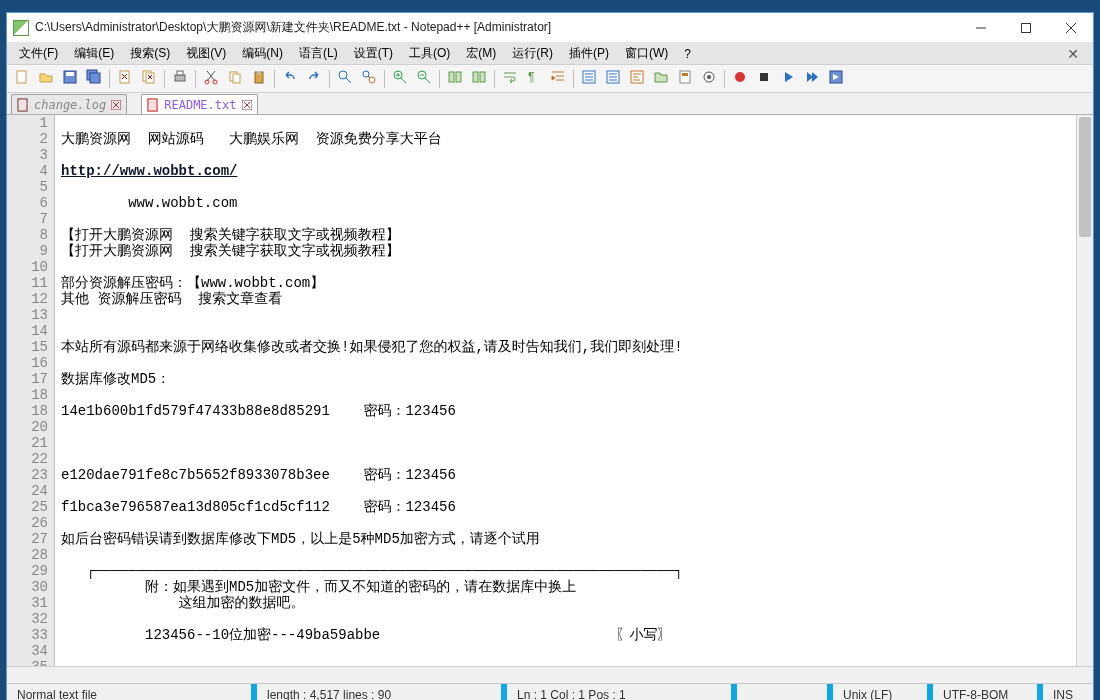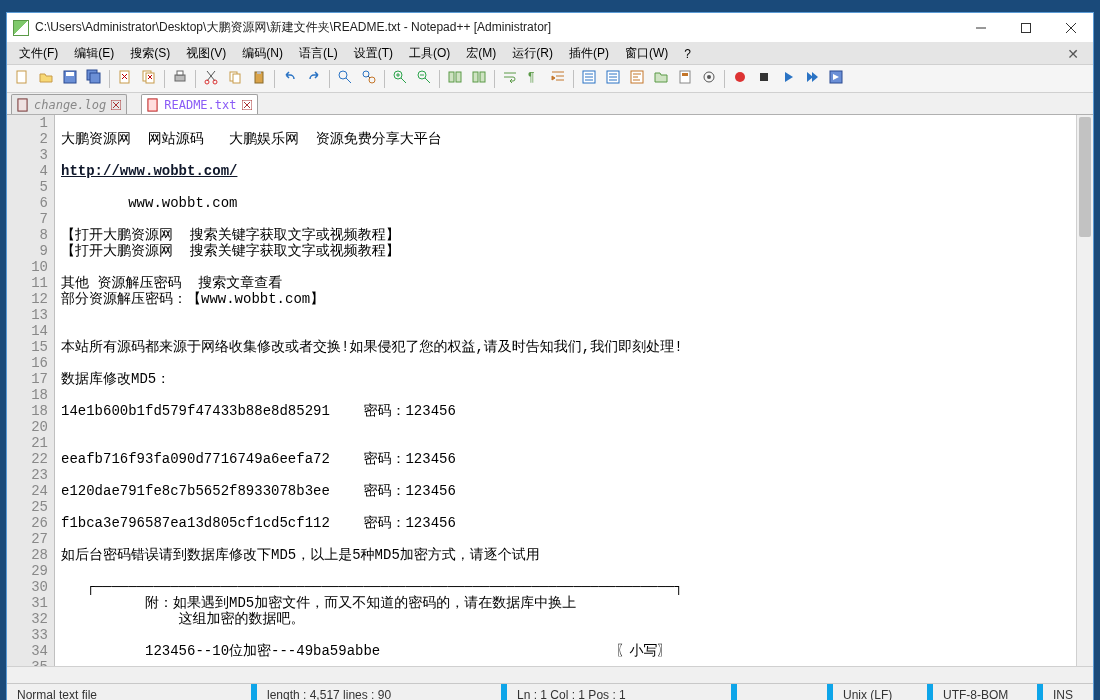--- a/index.html
+++ b/index.html
@@ -491,32 +491,31 @@
         <div class="line"></div>
         <div class="line">大鹏资源网  网站源码   大鹏娱乐网  资源免费分享大平台</div>
         <div class="line"></div>
         <div class="line"><a href="#">http://www.wobbt.com/</a></div>
         <div class="line"></div>
         <div class="line">        www.wobbt.com</div>
         <div class="line"></div>
         <div class="line">【打开大鹏资源网  搜索关键字获取文字或视频教程】</div>
         <div class="line">【打开大鹏资源网  搜索关键字获取文字或视频教程】</div>
         <div class="line"></div>
+        <div class="line">部分资源解压密码：【www.wobbt.com】</div>
         <div class="line">其他 资源解压密码  搜索文章查看</div>
-        <div class="line">部分资源解压密码：【www.wobbt.com】</div>
         <div class="line"></div>
         <div class="line"></div>
         <div class="line">本站所有源码都来源于网络收集修改或者交换!如果侵犯了您的权益,请及时告知我们,我们即刻处理!</div>
         <div class="line"></div>
         <div class="line">数据库修改MD5：</div>
         <div class="line"></div>
         <div class="line">14e1b600b1fd579f47433b88e8d85291    密码：123456</div>
         <div class="line"></div>
         <div class="line"></div>
-        <div class="line">eeafb716f93fa090d7716749a6eefa72    密码：123456</div>
         <div class="line"></div>
         <div class="line">e120dae791fe8c7b5652f8933078b3ee    密码：123456</div>
         <div class="line"></div>
         <div class="line">f1bca3e796587ea13d805cf1cd5cf112    密码：123456</div>
         <div class="line"></div>
         <div class="line">如后台密码错误请到数据库修改下MD5，以上是5种MD5加密方式，请逐个试用</div>
         <div class="line"></div>
         <div class="line">   ┌─────────────────────────────────────────────────────────────────────┐</div>
         <div class="line">          附：如果遇到MD5加密文件，而又不知道的密码的，请在数据库中换上</div>
         <div class="line">              这组加密的数据吧。</div>

